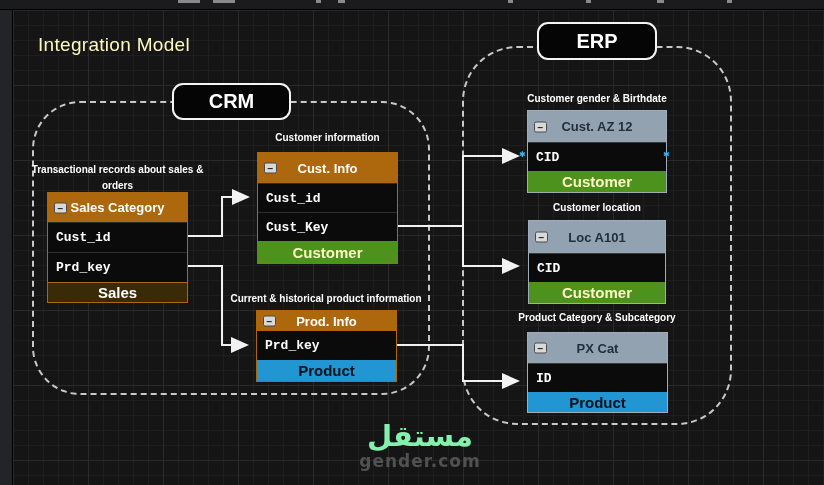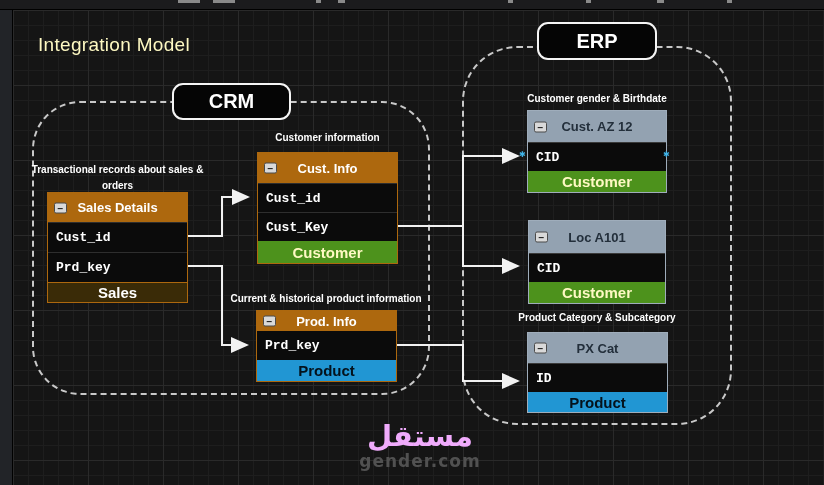--- a/index.html
+++ b/index.html
@@ -53,21 +53,21 @@
   .tfoot { display:flex; align-items:center; justify-content:center; font-weight:bold; font-size:15px; }
   .foot-sales { background:#3a2b07; color:#fff; border-top:1px solid #ad680e; }
   .foot-customer { background:#4d921c; color:#fef9c3; }
   .foot-product { background:#2196d3; color:#04121c; }
 
   #connectors { position:absolute; left:0; top:0; width:824px; height:485px; z-index:6; pointer-events:none; }
 
   .endpoint { position:absolute; color:#3fb3e8; font-size:8px; line-height:8px; z-index:11; }
 
   #watermark { left:330px; top:421px; width:180px; text-align:center; z-index:5; }
-  #watermark .ar { font-family:"DejaVu Sans", sans-serif; font-size:29px; font-weight:bold; color:#f0abfc; line-height:1.05; }
+  #watermark .ar { font-family:"DejaVu Sans", sans-serif; font-size:29px; font-weight:bold; color:#86efac; line-height:1.05; }
   #watermark .dom { font-family:"DejaVu Sans", sans-serif; font-size:17px; font-weight:bold; color:#515151; letter-spacing:1px; }
 </style>
 </head>
 <body>
 
 <div id="screen">
 
   <div id="canvas"></div>
 
   <div class="abs group-box" id="crm-box"></div>
@@ -91,21 +91,21 @@
 
   <div class="abs group-label" id="crm-label">CRM</div>
   <div class="abs group-label" id="erp-label">ERP</div>
 
   <div class="abs" id="page-title">Integration Model</div>
 
   <div class="abs caption" style="left:17px; top:162px; width:201px;">Transactional records about sales &amp; orders</div>
   <div class="abs tbl crm-t" style="left:47px; top:192px; width:141px;">
     <div class="thead" style="height:29px;">
       <span class="collapse">−</span>
-      <span>Sales Details</span>
+      <span>Sales Category</span>
     </div>
     <div class="trow" style="height:30px;">Cust_id</div>
     <div class="trow" style="height:30px;">Prd_key</div>
     <div class="tfoot foot-sales" style="height:20px;">Sales</div>
   </div>
 
   <div class="abs caption" style="left:247px; top:130px; width:161px;">Customer information</div>
   <div class="abs tbl crm-t" style="left:257px; top:152px; width:141px;">
     <div class="thead" style="height:30px;">
       <span class="collapse">−</span>
@@ -131,20 +131,21 @@
     <div class="thead" style="height:31px;">
       <span class="collapse">−</span>
       <span>Cust. AZ 12</span>
     </div>
     <div class="trow" style="height:29px;">CID</div>
     <div class="tfoot foot-customer" style="height:21px;">Customer</div>
   </div>
   <span class="abs endpoint" style="left:519px; top:151px;">✱</span>
   <span class="abs endpoint" style="left:663px; top:151px;">✱</span>
 
+  <div class="abs caption" style="left:517px; top:200px; width:160px;">Customer location</div>
   <div class="abs tbl erp-t" style="left:528px; top:220px; width:138px;">
     <div class="thead" style="height:32px;">
       <span class="collapse">−</span>
       <span>Loc A101</span>
     </div>
     <div class="trow" style="height:29px;">CID</div>
     <div class="tfoot foot-customer" style="height:21px;">Customer</div>
   </div>
 
   <div class="abs caption" style="left:505px; top:310px; width:184px;">Product Category &amp; Subcategory</div>

